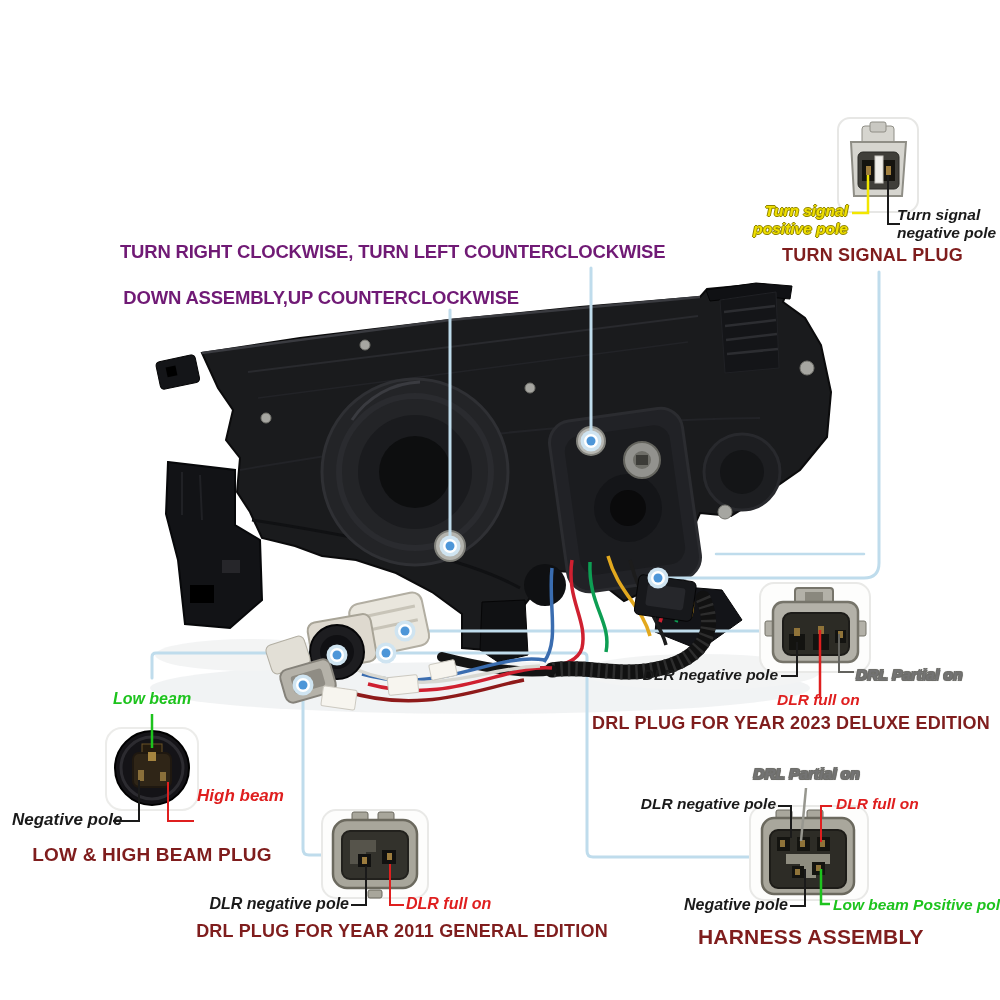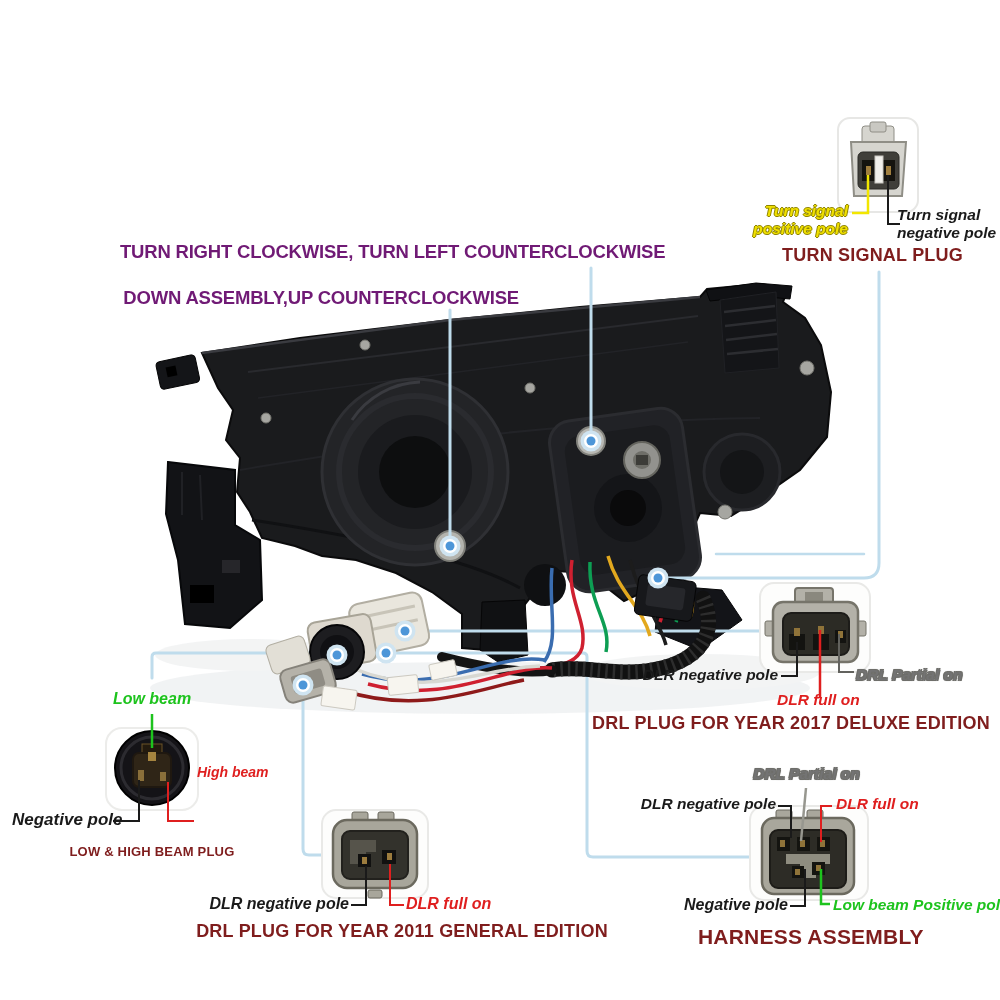--- a/index.html
+++ b/index.html
@@ -325,27 +325,27 @@
 
 <div class="headline" style="left:120px;top:241px;width:540px">TURN RIGHT CLOCKWISE, TURN LEFT COUNTERCLOCKWISE</div>
 <div class="headline" style="left:119px;top:287px;width:400px">DOWN ASSEMBLY,UP COUNTERCLOCKWISE</div>
 
 <div class="label wrap yellow" style="left:728px;top:202px;width:120px;text-align:right">Turn signal positive pole</div>
 <div class="label wrap" style="left:897px;top:206px;width:108px">Turn signal negative pole</div>
 <div class="title" style="left:765px;top:245px;width:215px">TURN SIGNAL PLUG</div>
 
 <div class="label green" style="left:92px;top:690px;width:120px;text-align:center;font-size:16px">Low beam</div>
 <div class="label" style="left:12px;top:810px;font-size:17px">Negative pole</div>
-<div class="label red" style="left:197px;top:764px;font-size:14px">High beam</div>
-<div class="title" style="left:28px;top:844px;width:248px;font-size:13px">LOW &amp; HIGH BEAM PLUG</div>
+<div class="label red" style="left:197px;top:786px;font-size:17px">High beam</div>
+<div class="title" style="left:28px;top:844px;width:248px;font-size:19px">LOW &amp; HIGH BEAM PLUG</div>
 
 <div class="label" style="left:640px;top:666px;width:138px;text-align:right">DLR negative pole</div>
 <div class="label outlined" style="left:856px;top:666px">DRL Partial on</div>
 <div class="label red" style="left:777px;top:691px">DLR full on</div>
-<div class="title" style="left:590px;top:713px;width:402px">DRL PLUG FOR YEAR 2017 DELUXE EDITION</div>
+<div class="title" style="left:590px;top:713px;width:402px">DRL PLUG FOR YEAR 2023 DELUXE EDITION</div>
 
 <div class="label" style="left:208px;top:895px;width:141px;text-align:right;font-size:16px">DLR negative pole</div>
 <div class="label red" style="left:406px;top:895px;font-size:16px">DLR full on</div>
 <div class="title" style="left:192px;top:921px;width:420px">DRL PLUG FOR YEAR 2011 GENERAL EDITION</div>
 
 <div class="label outlined" style="left:744px;top:765px;width:125px;text-align:center">DRL Partial on</div>
 <div class="label" style="left:636px;top:795px;width:140px;text-align:right">DLR negative pole</div>
 <div class="label red" style="left:836px;top:795px">DLR full on</div>
 <div class="label" style="left:660px;top:896px;width:128px;text-align:right;font-size:16px">Negative pole</div>
 <div class="label green" style="left:833px;top:896px">Low beam Positive pole</div>

